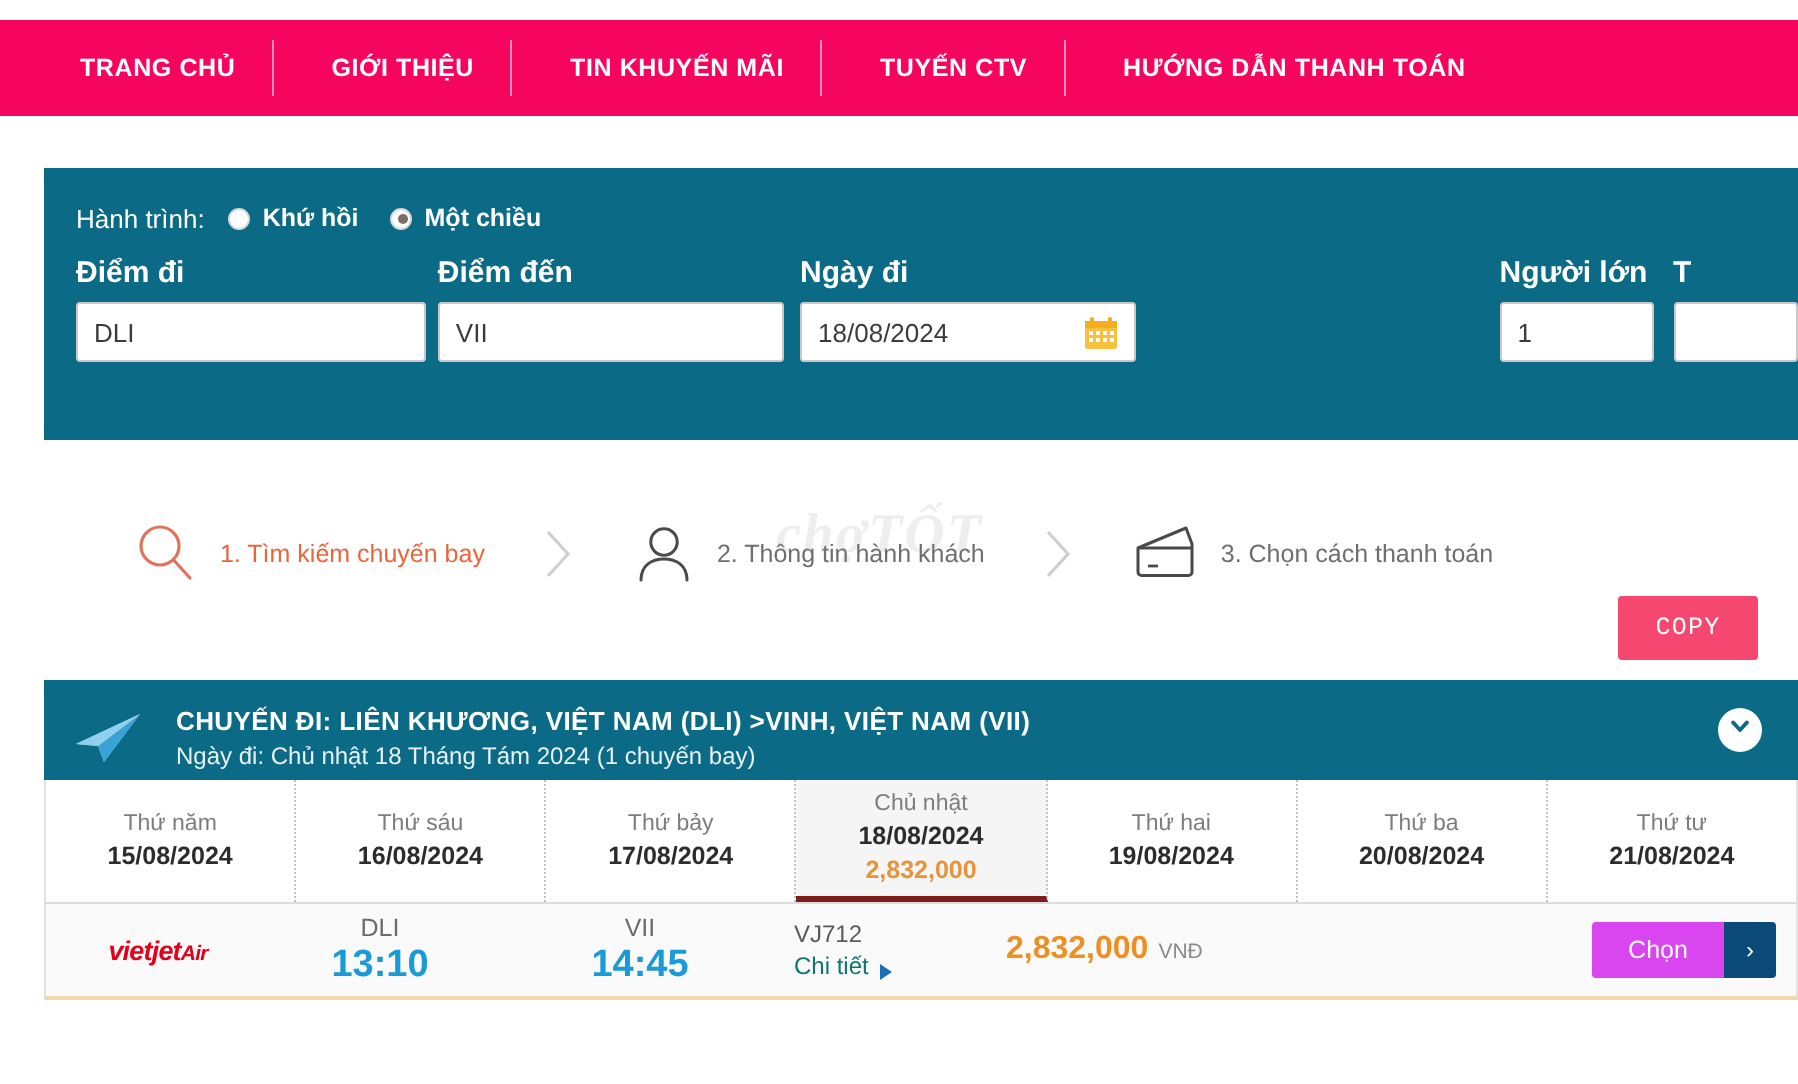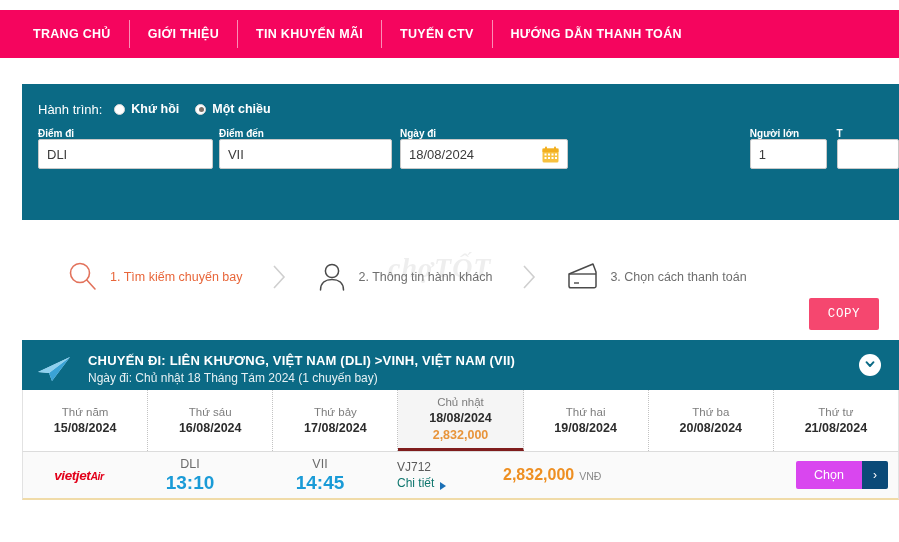--- a/index.html
+++ b/index.html
@@ -10,21 +10,21 @@
     overflow: hidden;
   }
 
   
   .navbar {
     position: absolute; left: 0; top: 10px;
     width: 899px; height: 48px;
     background: #f5055e;
     display: flex; align-items: center;
   }
-  .nav-items { display: flex; align-items: stretch; height: 28px; padding-left: 15px; }
+  .nav-items { display: flex; align-items: stretch; height: 28px; padding-left: 22px; gap: 11px; }
   .nav-item {
     display: flex; align-items: center;
     padding: 0 18px;
     color: #ffffff;
     font-size: 12.5px;
     font-weight: bold;
     letter-spacing: .3px;
     white-space: nowrap;
     border-right: 1px solid rgba(255,255,255,.55);
     cursor: pointer;
@@ -52,22 +52,22 @@
   .radio-dot.checked::after {
     content: ""; position: absolute;
     left: 2.5px; top: 2.5px; width: 5px; height: 5px;
     border-radius: 50%; background: #7b6f66;
   }
   .radio-label { color: #ffffff; font-size: 12.5px; font-weight: bold; white-space: nowrap; }
 
   .fields-row { display: flex; margin-top: 8px; }
   .field-col { margin-right: 0; }
   .field-label {
-    color: #ffffff; font-size: 10px; font-weight: bold;
-    white-space: nowrap;
+    color: #ffffff; font-size: 15px; font-weight: bold;
+    margin-bottom: 6px; white-space: nowrap;
   }
   .field-box {
     height: 30px; background: #ffffff;
     border: 1px solid #c9c9c9; border-radius: 2px;
     display: flex; align-items: center;
     padding: 0 8px;
     position: relative;
   }
   .field-value { font-size: 13px; color: #3b3b3b; }
   .cal-icon { position: absolute; right: 8px; top: 6px; line-height: 0; }

